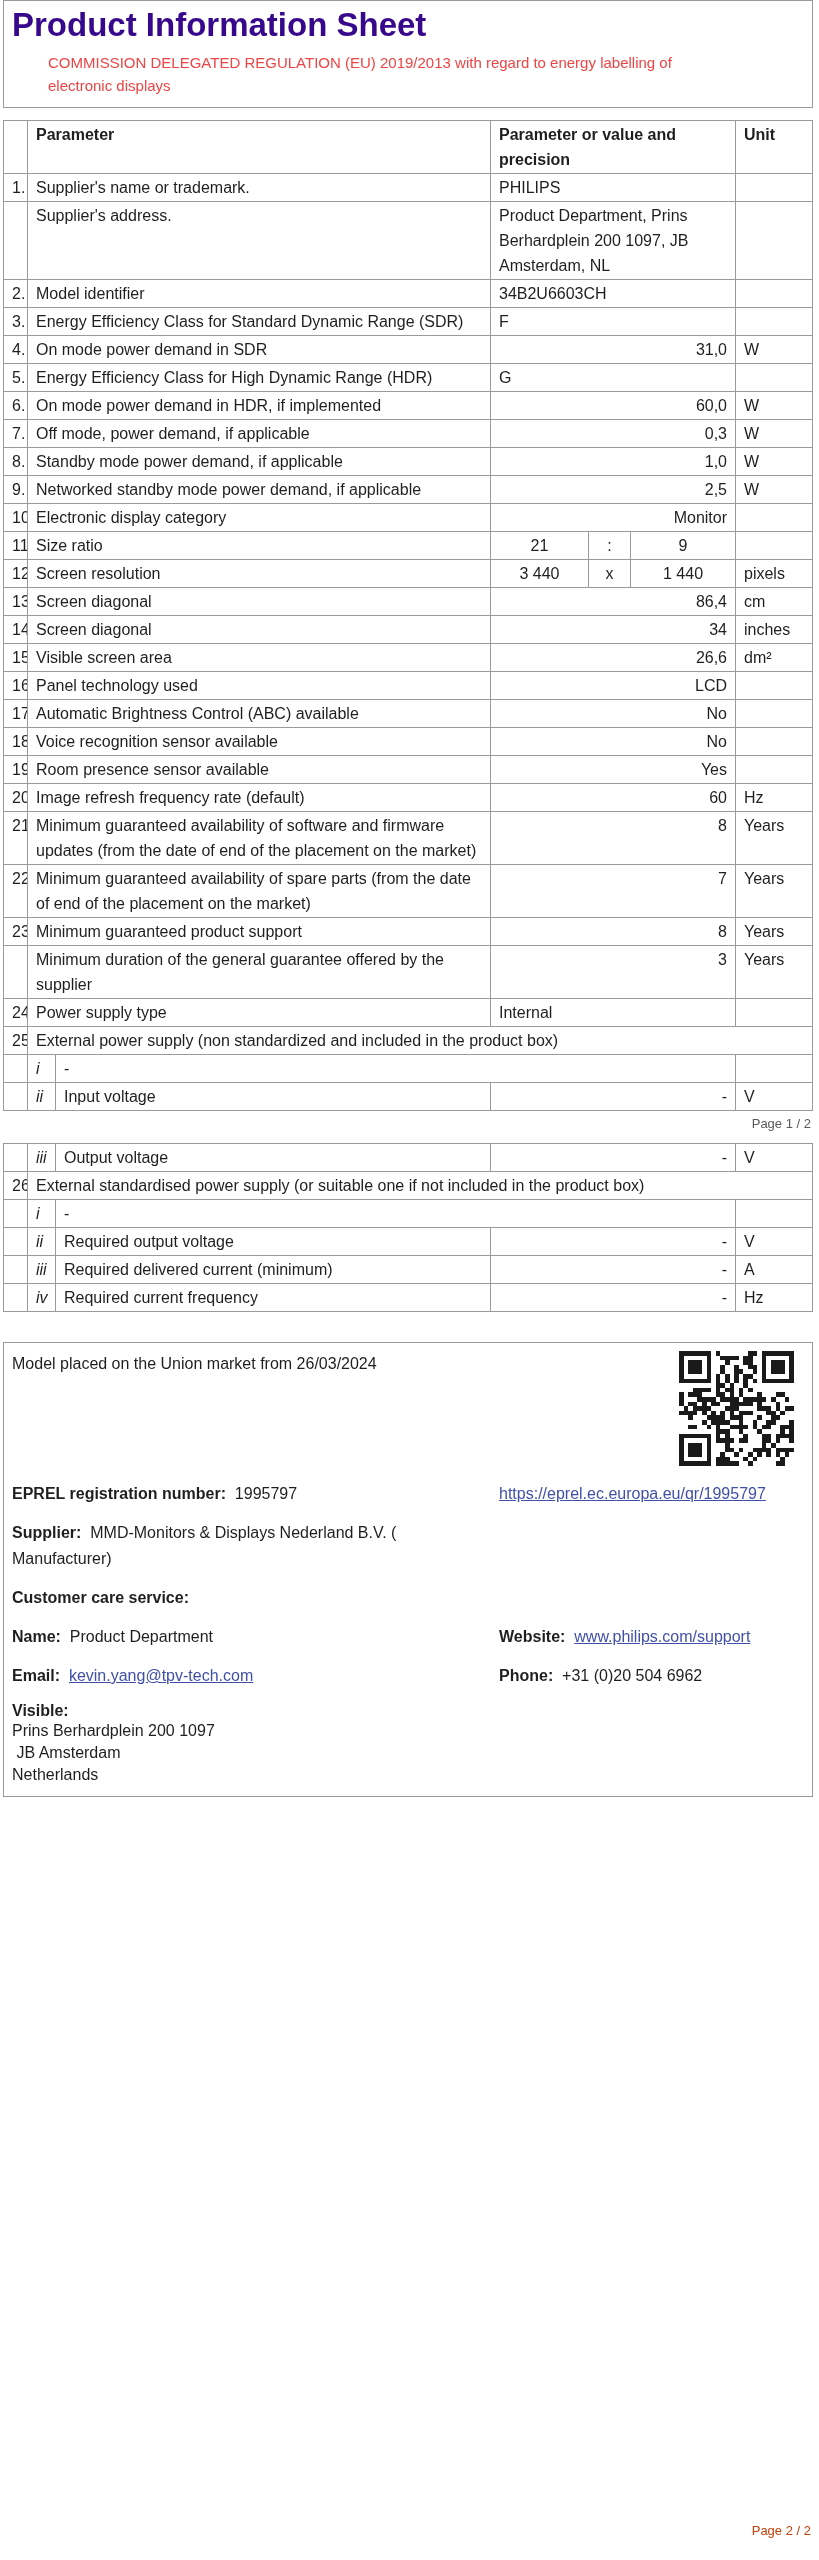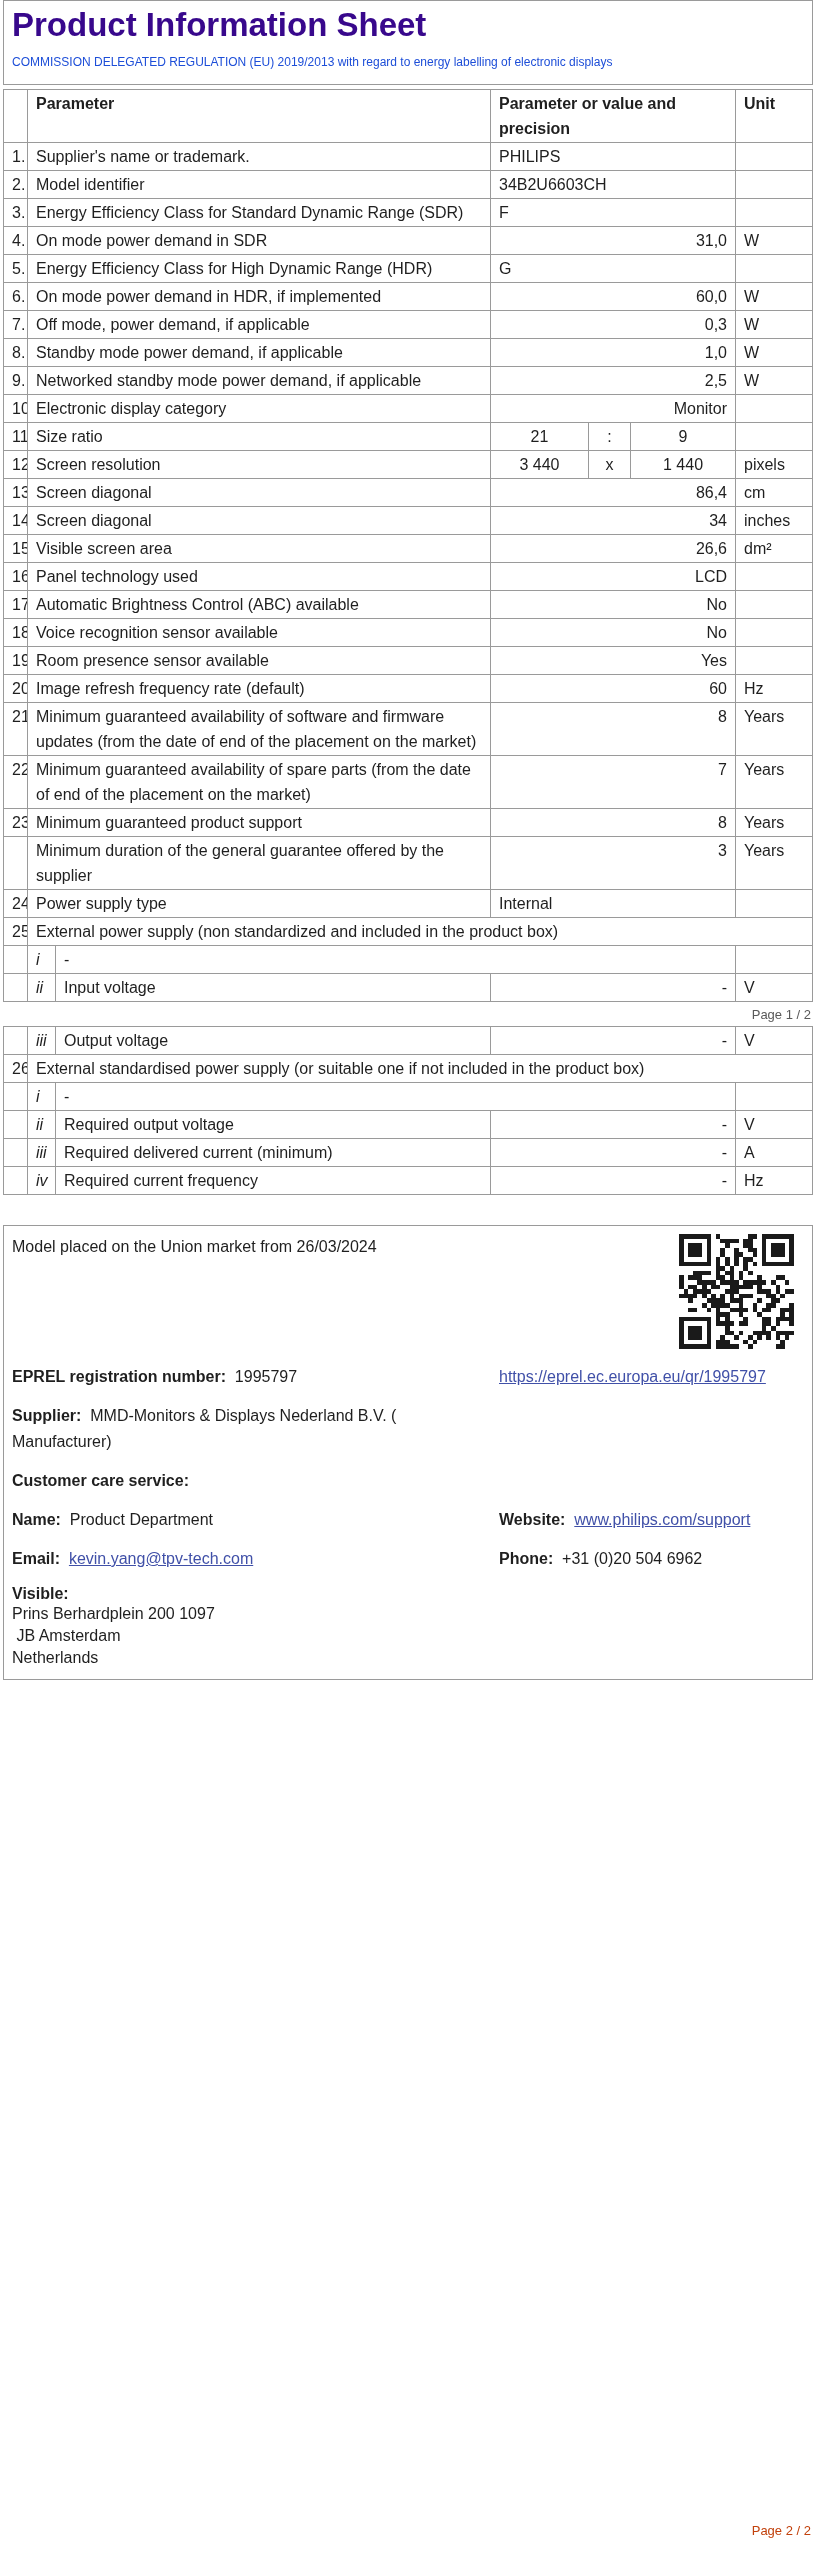--- a/index.html
+++ b/index.html
@@ -4,23 +4,23 @@
 <style>
   html,body{margin:0;padding:0;}
   body{
     width:819px;height:2560px;position:relative;background:#ffffff;
     font-family:"Liberation Sans", sans-serif;color:#1f1f1f;
   }
   .sheet{width:810px;margin-left:3px;}
   
   .title-box{border:1px solid #9a9a9a;padding:2px 14px 10px 8px;}
   .doc-title{color:#38088c;font-size:33px;font-weight:bold;line-height:40px;margin:2px 0 6px 0;}
-  .doc-subtitle{font-size:12px;line-height:23px;max-width:660px;color:#1d4ed8;}
+  .doc-subtitle{font-size:15px;line-height:23px;max-width:660px;color:#ef4444;margin-left:36px;}
   
-  table.spec{border-collapse:collapse;table-layout:fixed;width:810px;margin-top:4px;}
+  table.spec{border-collapse:collapse;table-layout:fixed;width:810px;margin-top:12px;}
   table.spec td{
     border:1px solid #9a9a9a;vertical-align:top;
     font-size:16px;line-height:25px;padding:1px 8px;
     overflow:hidden;
   }
   table.spec tr.hdr td{font-weight:bold;}
   td.c-num{text-align:right;padding:1px 4px;}
   td.c-roman{font-style:italic;padding:1px 6px;}
   td.t-r{text-align:right;}
   td.t-l{text-align:left;}
@@ -66,20 +66,26 @@
       <tr class="hdr">
         <td class="c-num"></td>
         <td colspan="2">Parameter</td>
         <td colspan="3">Parameter or value and precision</td>
         <td>Unit</td>
       </tr>
     <tr>
           <td class="c-num">1.</td>
           <td class="c-label" colspan="2">Supplier's name or trademark.</td>
           <td class="t-l" colspan="3">PHILIPS</td>
+          <td class="c-unit"></td>
+        </tr>
+        <tr>
+          <td class="c-num"></td>
+          <td class="c-label" colspan="2">Supplier's address.</td>
+          <td class="t-l" colspan="3">Product Department, Prins Berhardplein 200 1097, JB Amsterdam, NL</td>
           <td class="c-unit"></td>
         </tr>
         <tr>
           <td class="c-num">2.</td>
           <td class="c-label" colspan="2">Model identifier</td>
           <td class="t-l" colspan="3">34B2U6603CH</td>
           <td class="c-unit"></td>
         </tr>
         <tr>
           <td class="c-num">3.</td>

